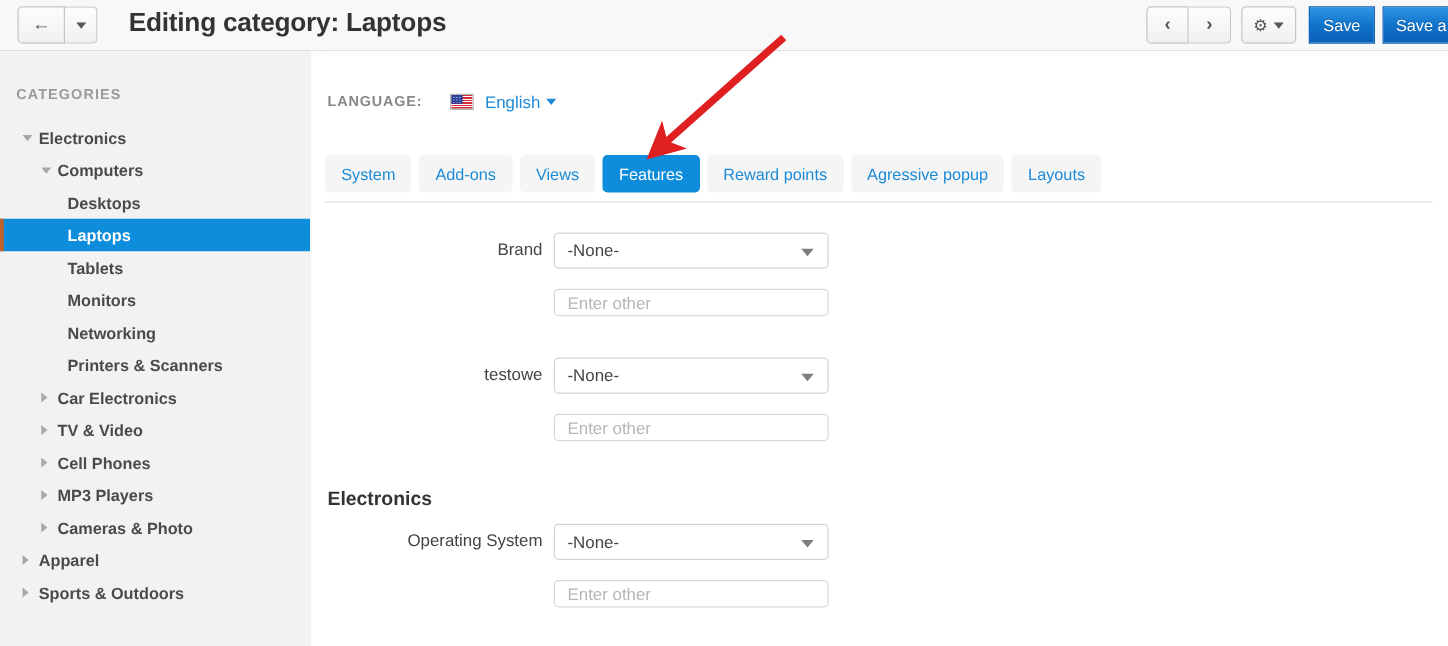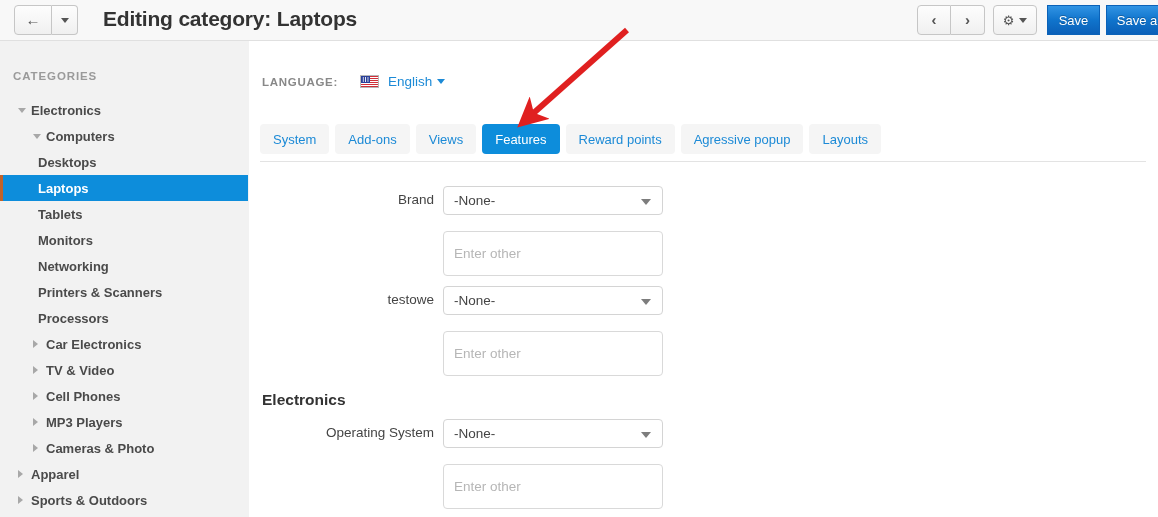--- a/index.html
+++ b/index.html
@@ -180,21 +180,21 @@
     position: absolute;
     left: 0; top: 0;
     width: 3px; height: 100%;
     background: #c0622a;
   }
   
   .lvl0 .tri { left: 18px; }
   .lvl0 .lbl { padding-left: 31px; }
   .lvl1 .tri { left: 33px; }
   .lvl1 .lbl { padding-left: 46px; }
-  .lvl2 .lbl { padding-left: 38px; }
+  .lvl2 .lbl { padding-left: 54px; }
 
   
   .content {
     position: absolute;
     left: 249px; top: 41px;
     width: 909px;
     height: 476px;
     background: #ffffff;
     overflow: hidden;
   }
@@ -332,21 +332,21 @@
     width: 0; height: 0;
     border-left: 5px solid transparent;
     border-right: 5px solid transparent;
     border-top: 6px solid #7d7d7d;
   }
   .other-input {
     position: absolute;
     left: 194px;
     top: 50px;
     width: 220px;
-    height: 45px;
+    height: 22px;
     background: #ffffff;
     border: 1px solid #d9d9d9;
     border-radius: 4px;
     box-sizing: border-box;
     padding: 0 10px;
     font-size: 13.5px;
     color: #444444;
     font-family: "Liberation Sans", sans-serif;
     outline: none;
   }
@@ -426,23 +426,20 @@
         <span class="lbl">Tablets</span>
       </div>
       <div class="sb-item lvl2">
         <span class="lbl">Monitors</span>
       </div>
       <div class="sb-item lvl2">
         <span class="lbl">Networking</span>
       </div>
       <div class="sb-item lvl2">
         <span class="lbl">Printers &amp; Scanners</span>
-      </div>
-      <div class="sb-item lvl2">
-        <span class="lbl">Processors</span>
       </div>
       <div class="sb-item lvl1">
         <span class="tri"></span>
         <span class="lbl">Car Electronics</span>
       </div>
       <div class="sb-item lvl1">
         <span class="tri"></span>
         <span class="lbl">TV &amp; Video</span>
       </div>
       <div class="sb-item lvl1">

